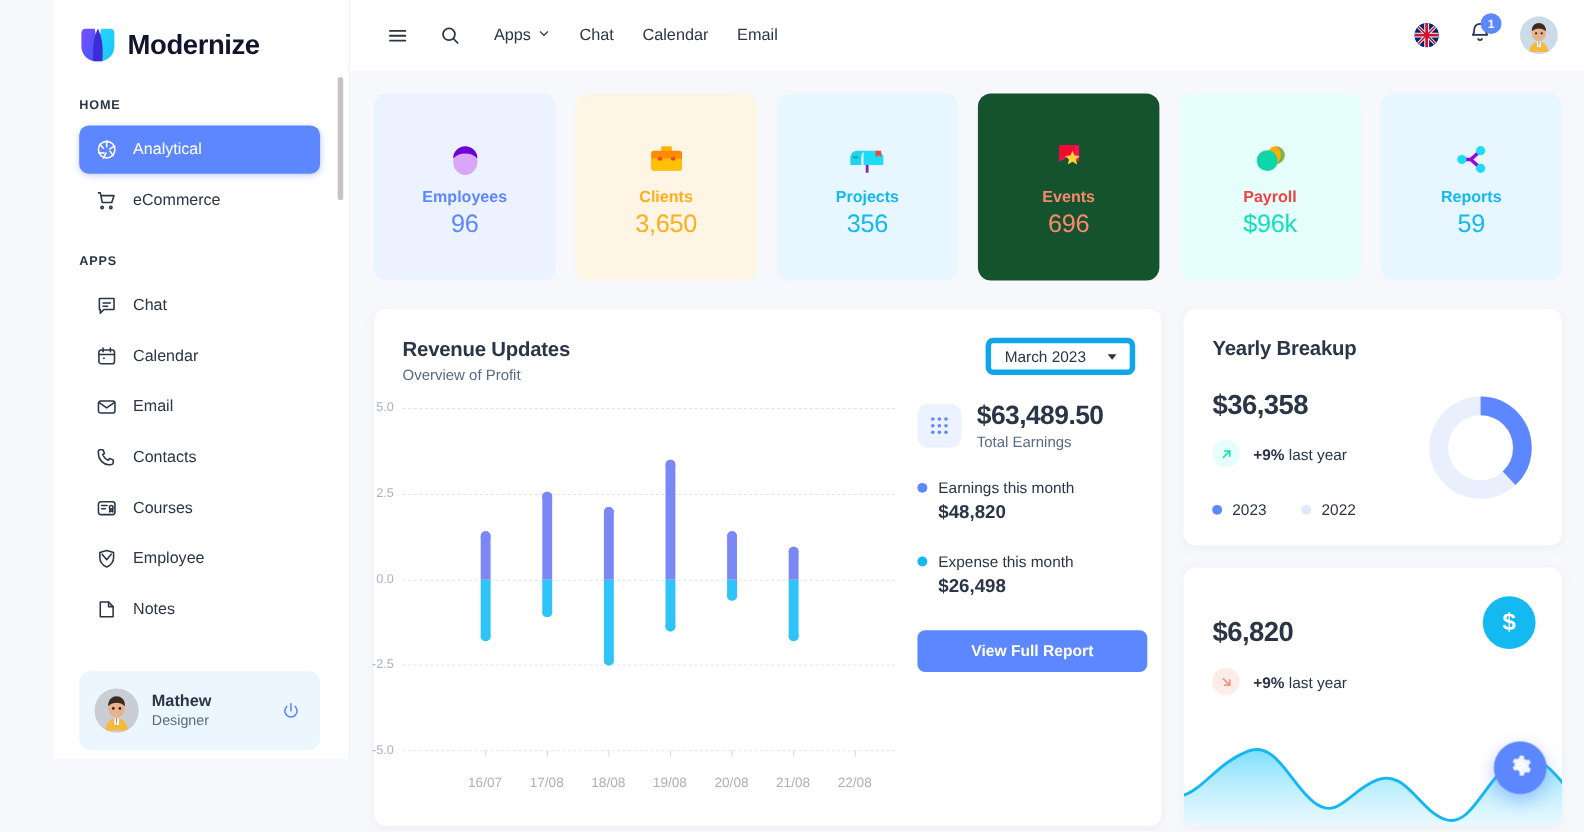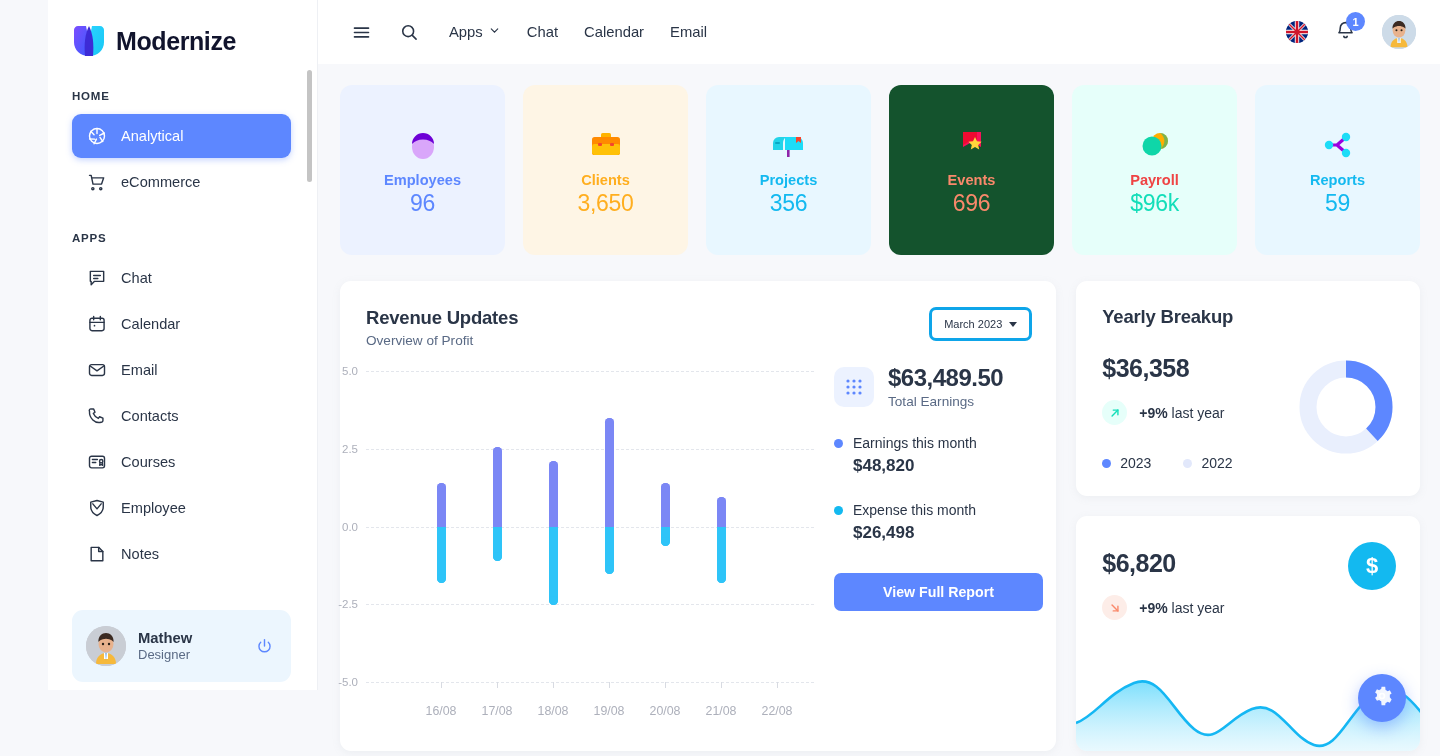--- a/index.html
+++ b/index.html
@@ -103,23 +103,23 @@
 
   
   .row2 { display: flex; gap: 20px; margin-top: 26px; align-items: flex-start; }
   .card { background: #fff; border-radius: 11px; box-shadow: 0 2px 8px rgba(145,158,171,.10); }
 
   .revenue-card { width: 740px; height: 470px; padding: 26px 24px 0 26px; position: relative; }
   .rev-head { display: flex; justify-content: space-between; align-items: flex-start; }
   .rev-title { font-size: 18.5px; font-weight: 700; color: #2a3547; letter-spacing:-0.2px;}
   .rev-sub { font-size: 13.6px; color: #5a6a85; margin-top: 4px; }
   .month-select {
-    border: 3px solid #0ea5e9; border-radius: 7px; height: 34px;
-    display: flex; align-items: center; gap: 7px; padding: 0 12px;
-    font-size: 11px; color: #2a3547; cursor: pointer; background:#fff;
+    border: 5px solid #0ea5e9; border-radius: 7px; height: 34px;
+    display: flex; align-items: center; gap: 20px; padding: 0 12px;
+    font-size: 14px; color: #2a3547; cursor: pointer; background:#fff;
   }
   .caret { width: 0; height: 0; border-left: 4.5px solid transparent; border-right: 4.5px solid transparent; border-top: 5.5px solid #2a3547; }
 
   .rev-body { display: flex; margin-top: 10px; }
   .chart-area { width: 448px; position: relative; height: 370px; }
   .ylabel { position: absolute; right: 100%; transform: translateY(-50%); font-size: 11.5px; color: #adb0bb; white-space: nowrap; padding-right: 8px; }
   .gridline { position: absolute; left: 0; right: 0; border-top: 1px dashed #e3e6ec; height: 0; }
   .bars { position: absolute; left: 0; right: 0; top: 0; bottom: 0; }
   .bar { position: absolute; width: 9px; border-radius: 5px; }
   .bar-pos { background: #7b87f5; }
@@ -525,21 +525,21 @@
                   <div class="bar bar-neg" style="left: 294.5px; top: 169px; height: 18.72px; background: rgb(46, 196, 248); border-radius: 0px 0px 5px 5px;"></div>
                   <div class="bar" style="left: 294.5px; top: 178.72px; height: 9px; background: rgb(46, 196, 248); border-radius: 5px;"></div>
                   <div class="bar bar-pos" style="left: 350.5px; top: 139.36px; height: 29.64px; background: rgb(123, 135, 245); border-radius: 5px 5px 0px 0px;"></div>
                   <div class="bar" style="left: 350.5px; top: 139.36px; height: 9px; background: rgb(123, 135, 245); border-radius: 5px;"></div>
                   <div class="bar bar-neg" style="left: 350.5px; top: 169px; height: 56.16px; background: rgb(46, 196, 248); border-radius: 0px 0px 5px 5px;"></div>
                   <div class="bar" style="left: 350.5px; top: 216.16px; height: 9px; background: rgb(46, 196, 248); border-radius: 5px;"></div>
                 </div>
 
               <div class="xaxis" style="top:324px" id="xaxis">
                   <div class="xtick" style="left: 75px;"></div>
-                  <span class="xlab" style="left: 75px; top: 22px;">16/08</span>
+                  <span class="xlab" style="left: 75px; top: 22px;">16/07</span>
                   <div class="xtick" style="left: 131px;"></div>
                   <span class="xlab" style="left: 131px; top: 22px;">17/08</span>
                   <div class="xtick" style="left: 187px;"></div>
                   <span class="xlab" style="left: 187px; top: 22px;">18/08</span>
                   <div class="xtick" style="left: 243px;"></div>
                   <span class="xlab" style="left: 243px; top: 22px;">19/08</span>
                   <div class="xtick" style="left: 299px;"></div>
                   <span class="xlab" style="left: 299px; top: 22px;">20/08</span>
                   <div class="xtick" style="left: 355px;"></div>
                   <span class="xlab" style="left: 355px; top: 22px;">21/08</span>
@@ -619,21 +619,21 @@
             </div>
             <div class="donut">
               <svg viewBox="0 0 100 100" width="100" height="100">
                 <circle cx="50" cy="50" r="38" fill="none" stroke="#e9effd" stroke-width="17"></circle>
                 <circle cx="50" cy="50" r="38" fill="none" stroke="#5d87ff" stroke-width="17" stroke-dasharray="90.7 148.0" stroke-dashoffset="0" transform="rotate(-90 50 50)"></circle>
               </svg>
             </div>
           </div>
 
           <div class="card monthly-card">
-            <div class="ycard-value" style="margin-top:8px">$6,820</div>
+            <div class="ycard-value" style="margin-top:20px">$6,820</div>
             <div class="delta-row">
               <span class="delta-chip" style="background:#fdede8">
                 <svg viewBox="0 0 24 24" width="14" height="14" fill="none" stroke="#fa896b" stroke-width="2.4" stroke-linecap="round" stroke-linejoin="round">
                     <path d="M7 7l10 10"></path>
                     <path d="M17 9v8H9"></path>
                   </svg>
               </span>
               <span class="delta-txt">
                 <b>+9%</b>
                 <span>last year</span>

